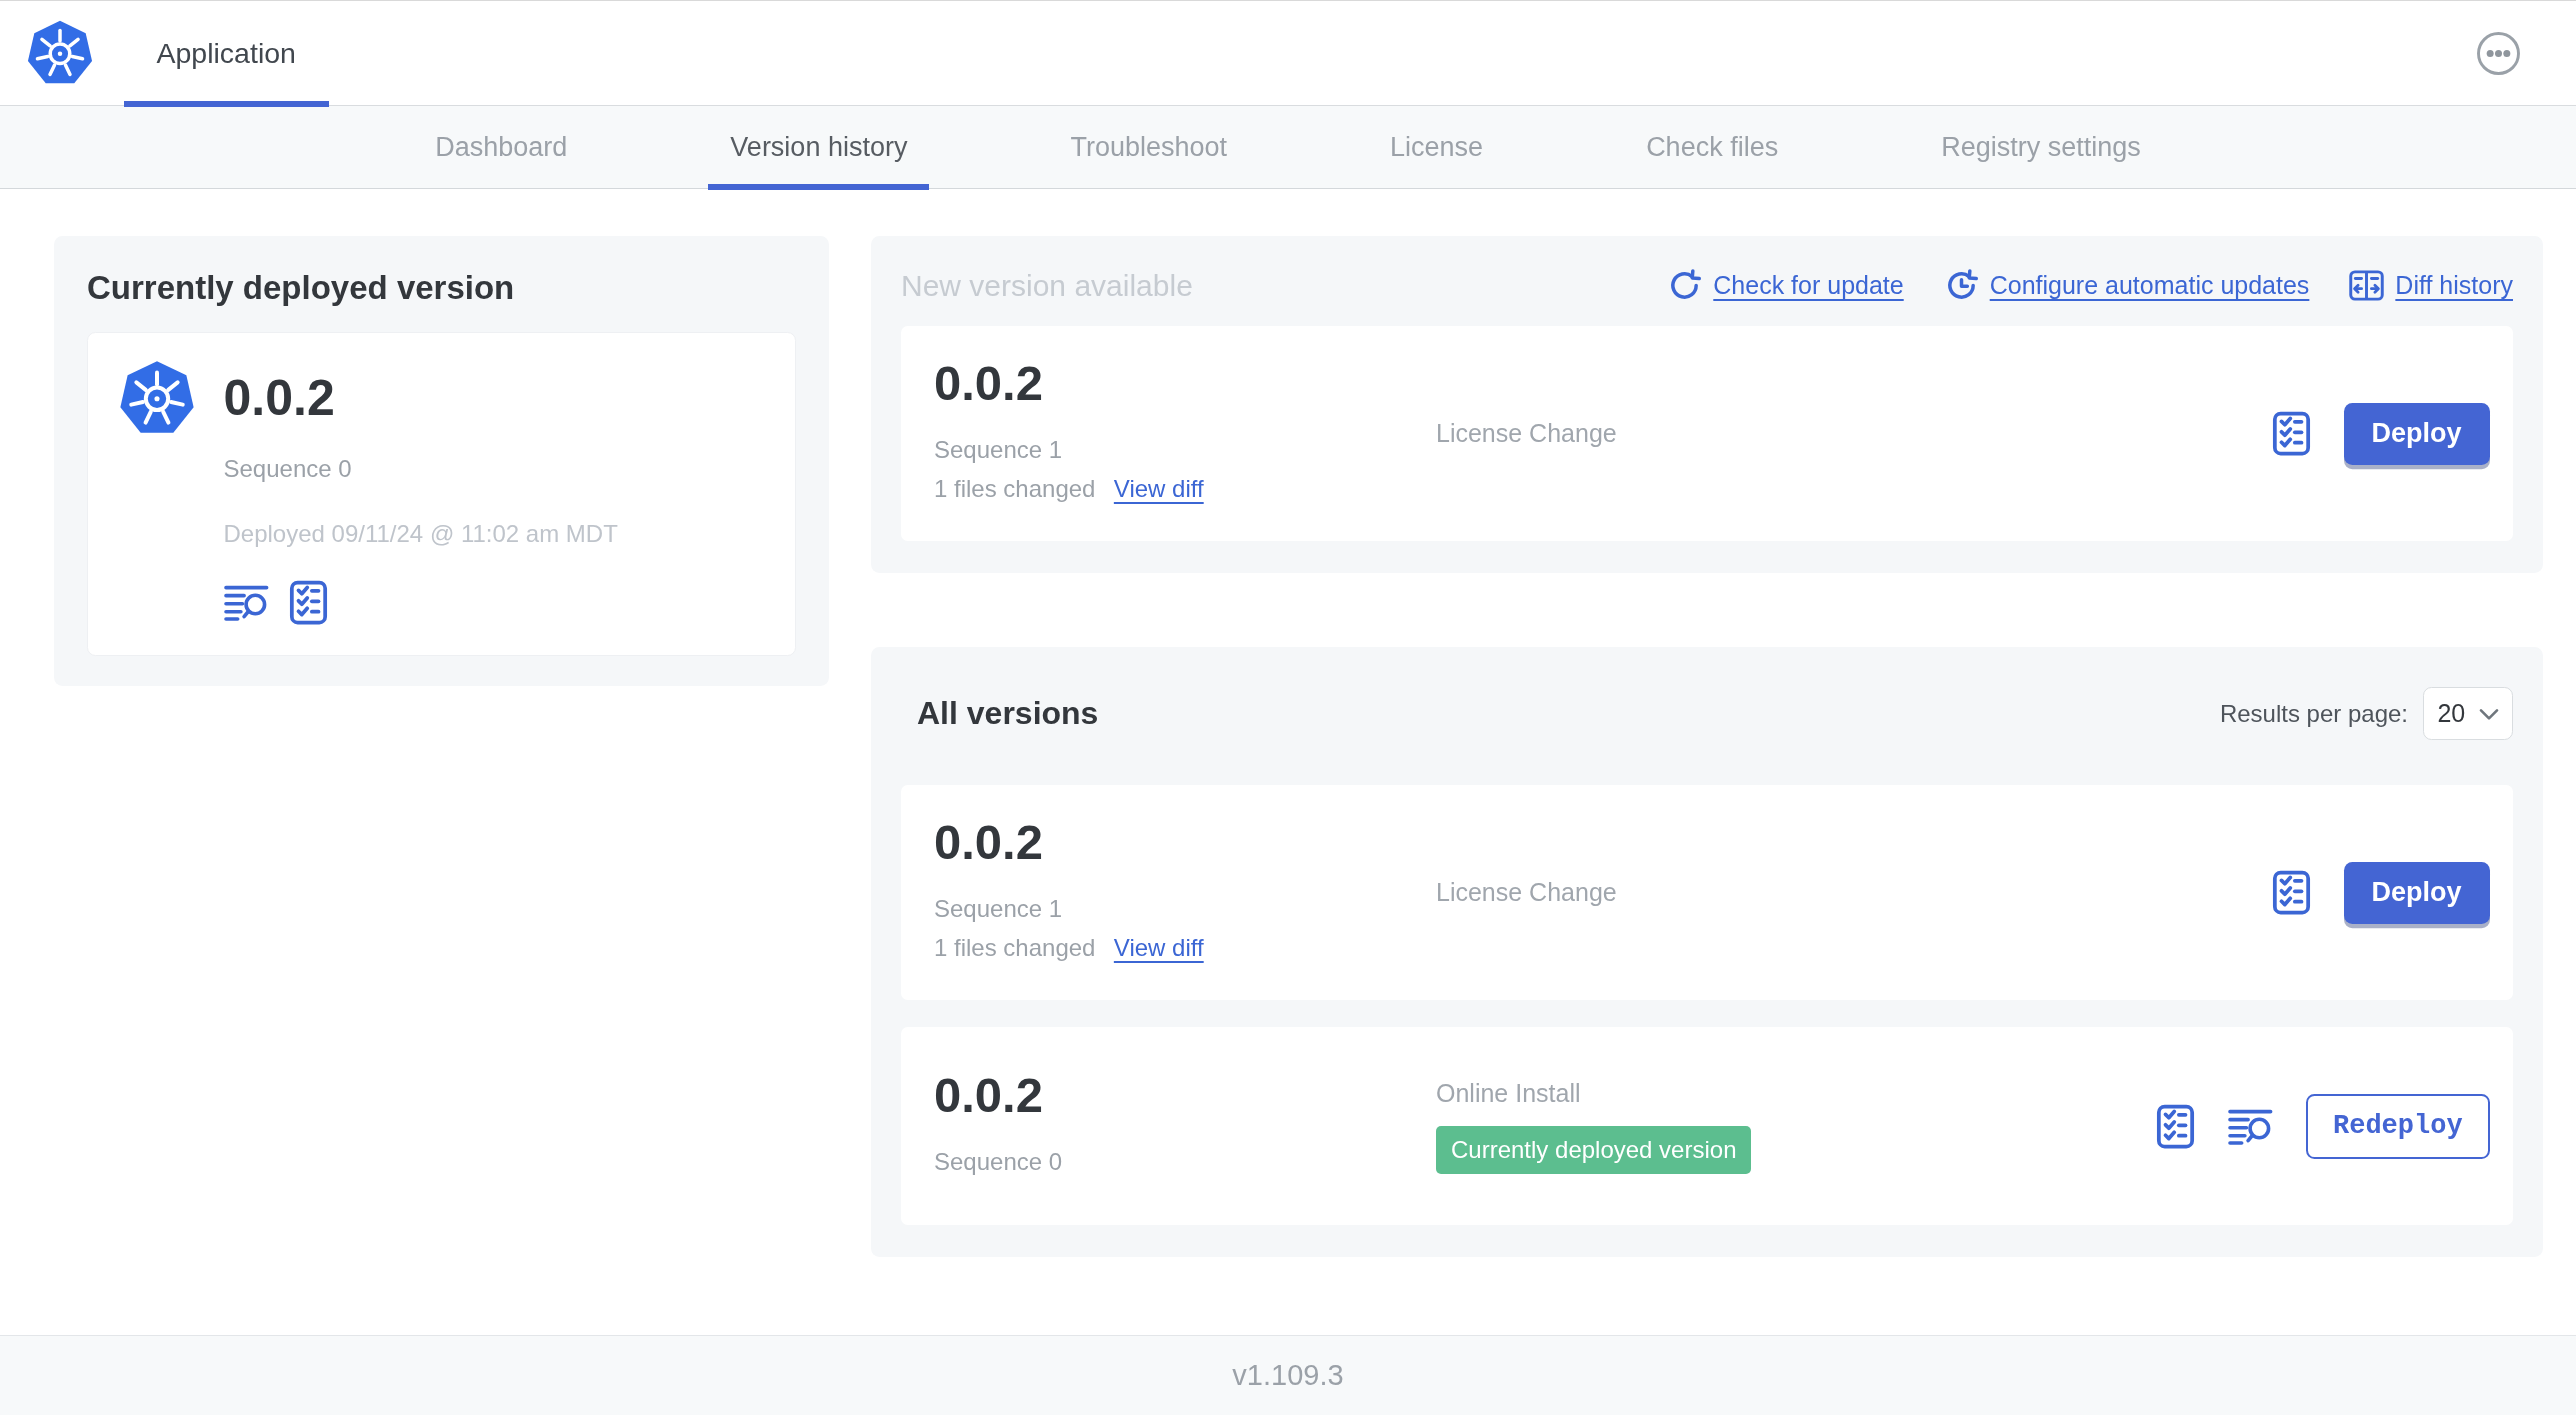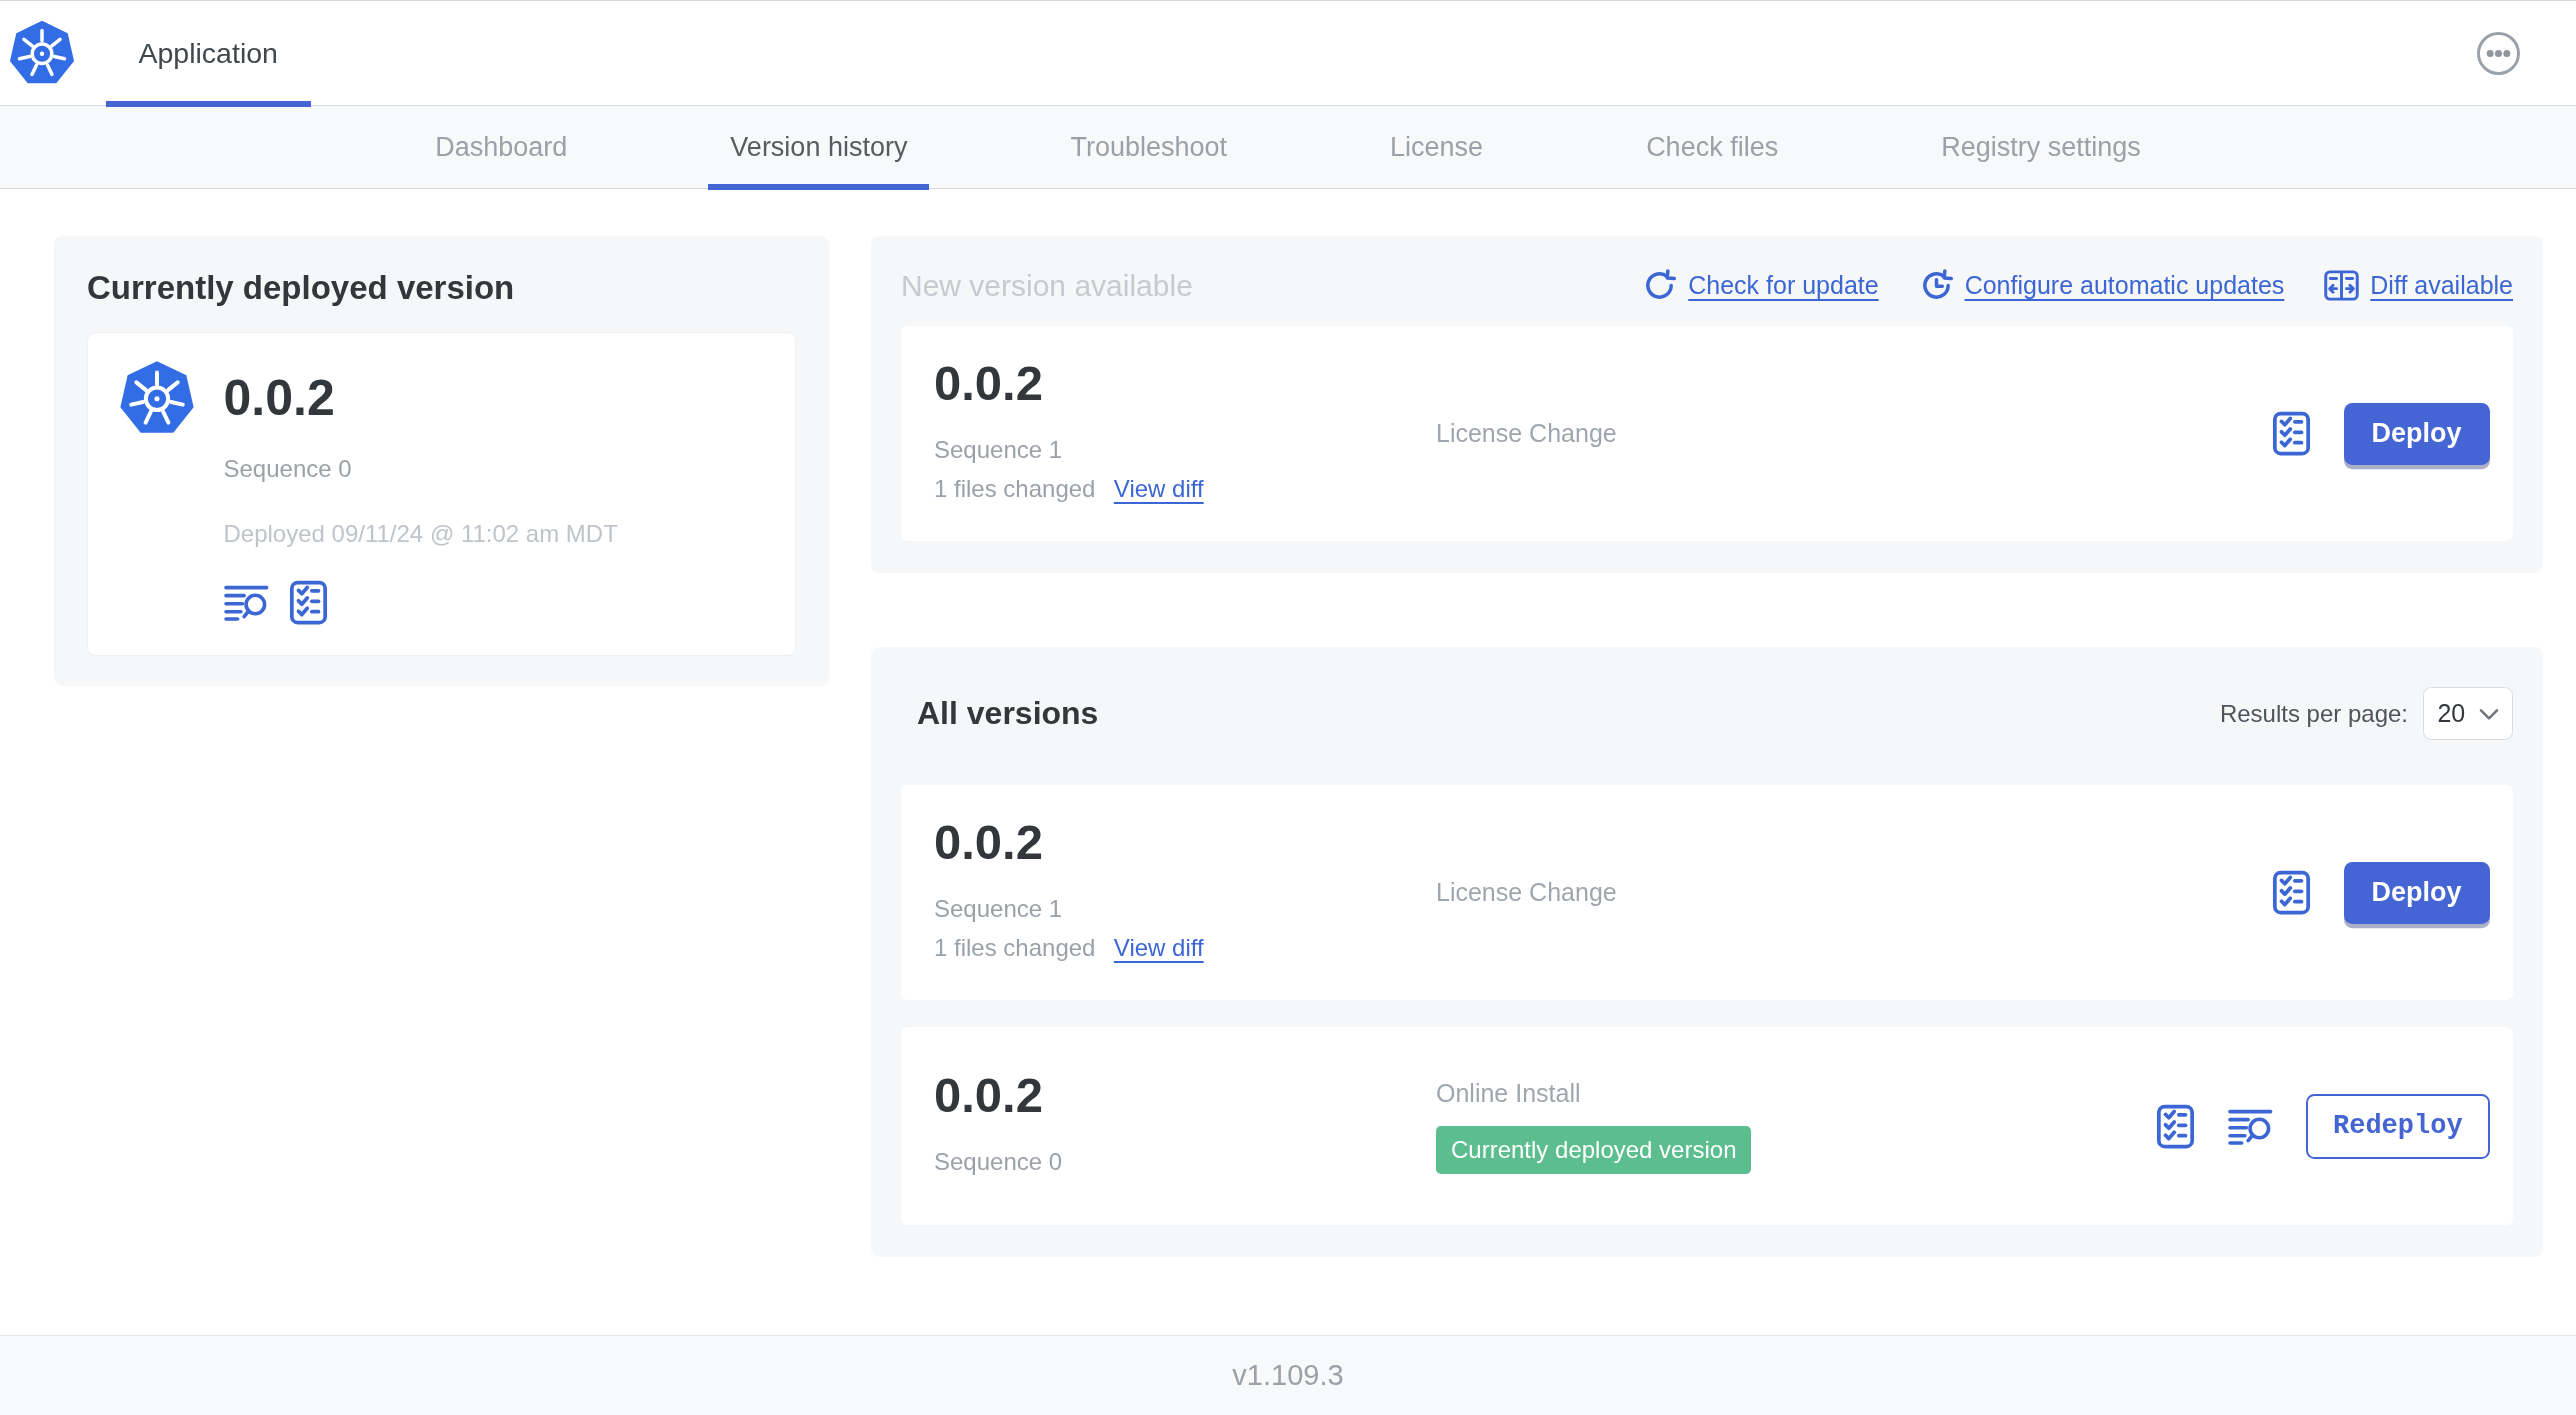--- a/index.html
+++ b/index.html
@@ -17,21 +17,21 @@
   body{
     width:2576px;height:1415px;overflow:hidden;background:#fff;
     font-family:"Liberation Sans","DejaVu Sans",sans-serif;
     color:var(--dark-text);
   }
   .page{width:2576px;height:1415px;display:flex;flex-direction:column;border-top:1.7px solid #d9d9d9;}
 
   
   .topbar{
     height:105px;flex-shrink:0;display:flex;align-items:stretch;
-    padding:0 55px 0 7px;border-bottom:1.7px solid #d9dcdf;background:#fff;position:relative;
+    padding:0 55px 0 25px;border-bottom:1.7px solid #d9dcdf;background:#fff;position:relative;
   }
   .brand{display:flex;align-items:center;margin-right:28.5px;}
   .brand svg{width:70px;height:70px;display:block;}
   .app-tab{
     position:relative;display:flex;align-items:center;padding:0 33px;cursor:pointer;
   }
   .app-tab .app-label{font-size:28.5px;color:#41474e;}
   .app-tab .underline{
     position:absolute;left:0;right:0;bottom:-1.7px;height:5.9px;background:var(--button-blue);
   }
@@ -274,21 +274,21 @@
               <svg viewBox="0 0 50 44" fill="none" stroke="currentColor">
                 <rect x="2.5" y="2.5" width="45" height="39" rx="6" stroke-width="4.2"></rect>
                 <line x1="25" y1="2.5" x2="25" y2="41.5" stroke-width="4.2"></line>
                 <line x1="9" y1="12" x2="18" y2="12" stroke-width="4" stroke-linecap="round"></line>
                 <line x1="32" y1="12" x2="41" y2="12" stroke-width="4" stroke-linecap="round"></line>
                 <path d="M13 21.5l-5 5 5 5" stroke-width="4" stroke-linecap="round" stroke-linejoin="round"></path>
                 <line x1="9" y1="26.5" x2="18" y2="26.5" stroke-width="4" stroke-linecap="round"></line>
                 <path d="M37 21.5l5 5-5 5" stroke-width="4" stroke-linecap="round" stroke-linejoin="round"></path>
                 <line x1="32" y1="26.5" x2="41" y2="26.5" stroke-width="4" stroke-linecap="round"></line>
               </svg>
-              <span class="lbl">Diff available</span>
+              <span class="lbl">Diff history</span>
             </a>
           </div>
         </div>
 
         <div class="version-row">
           <div class="row-left">
             <div class="ver-num">0.0.2</div>
             <div class="meta">Sequence 1</div>
             <div class="meta">
               <span>1 files changed</span><a class="link">View diff</a>

